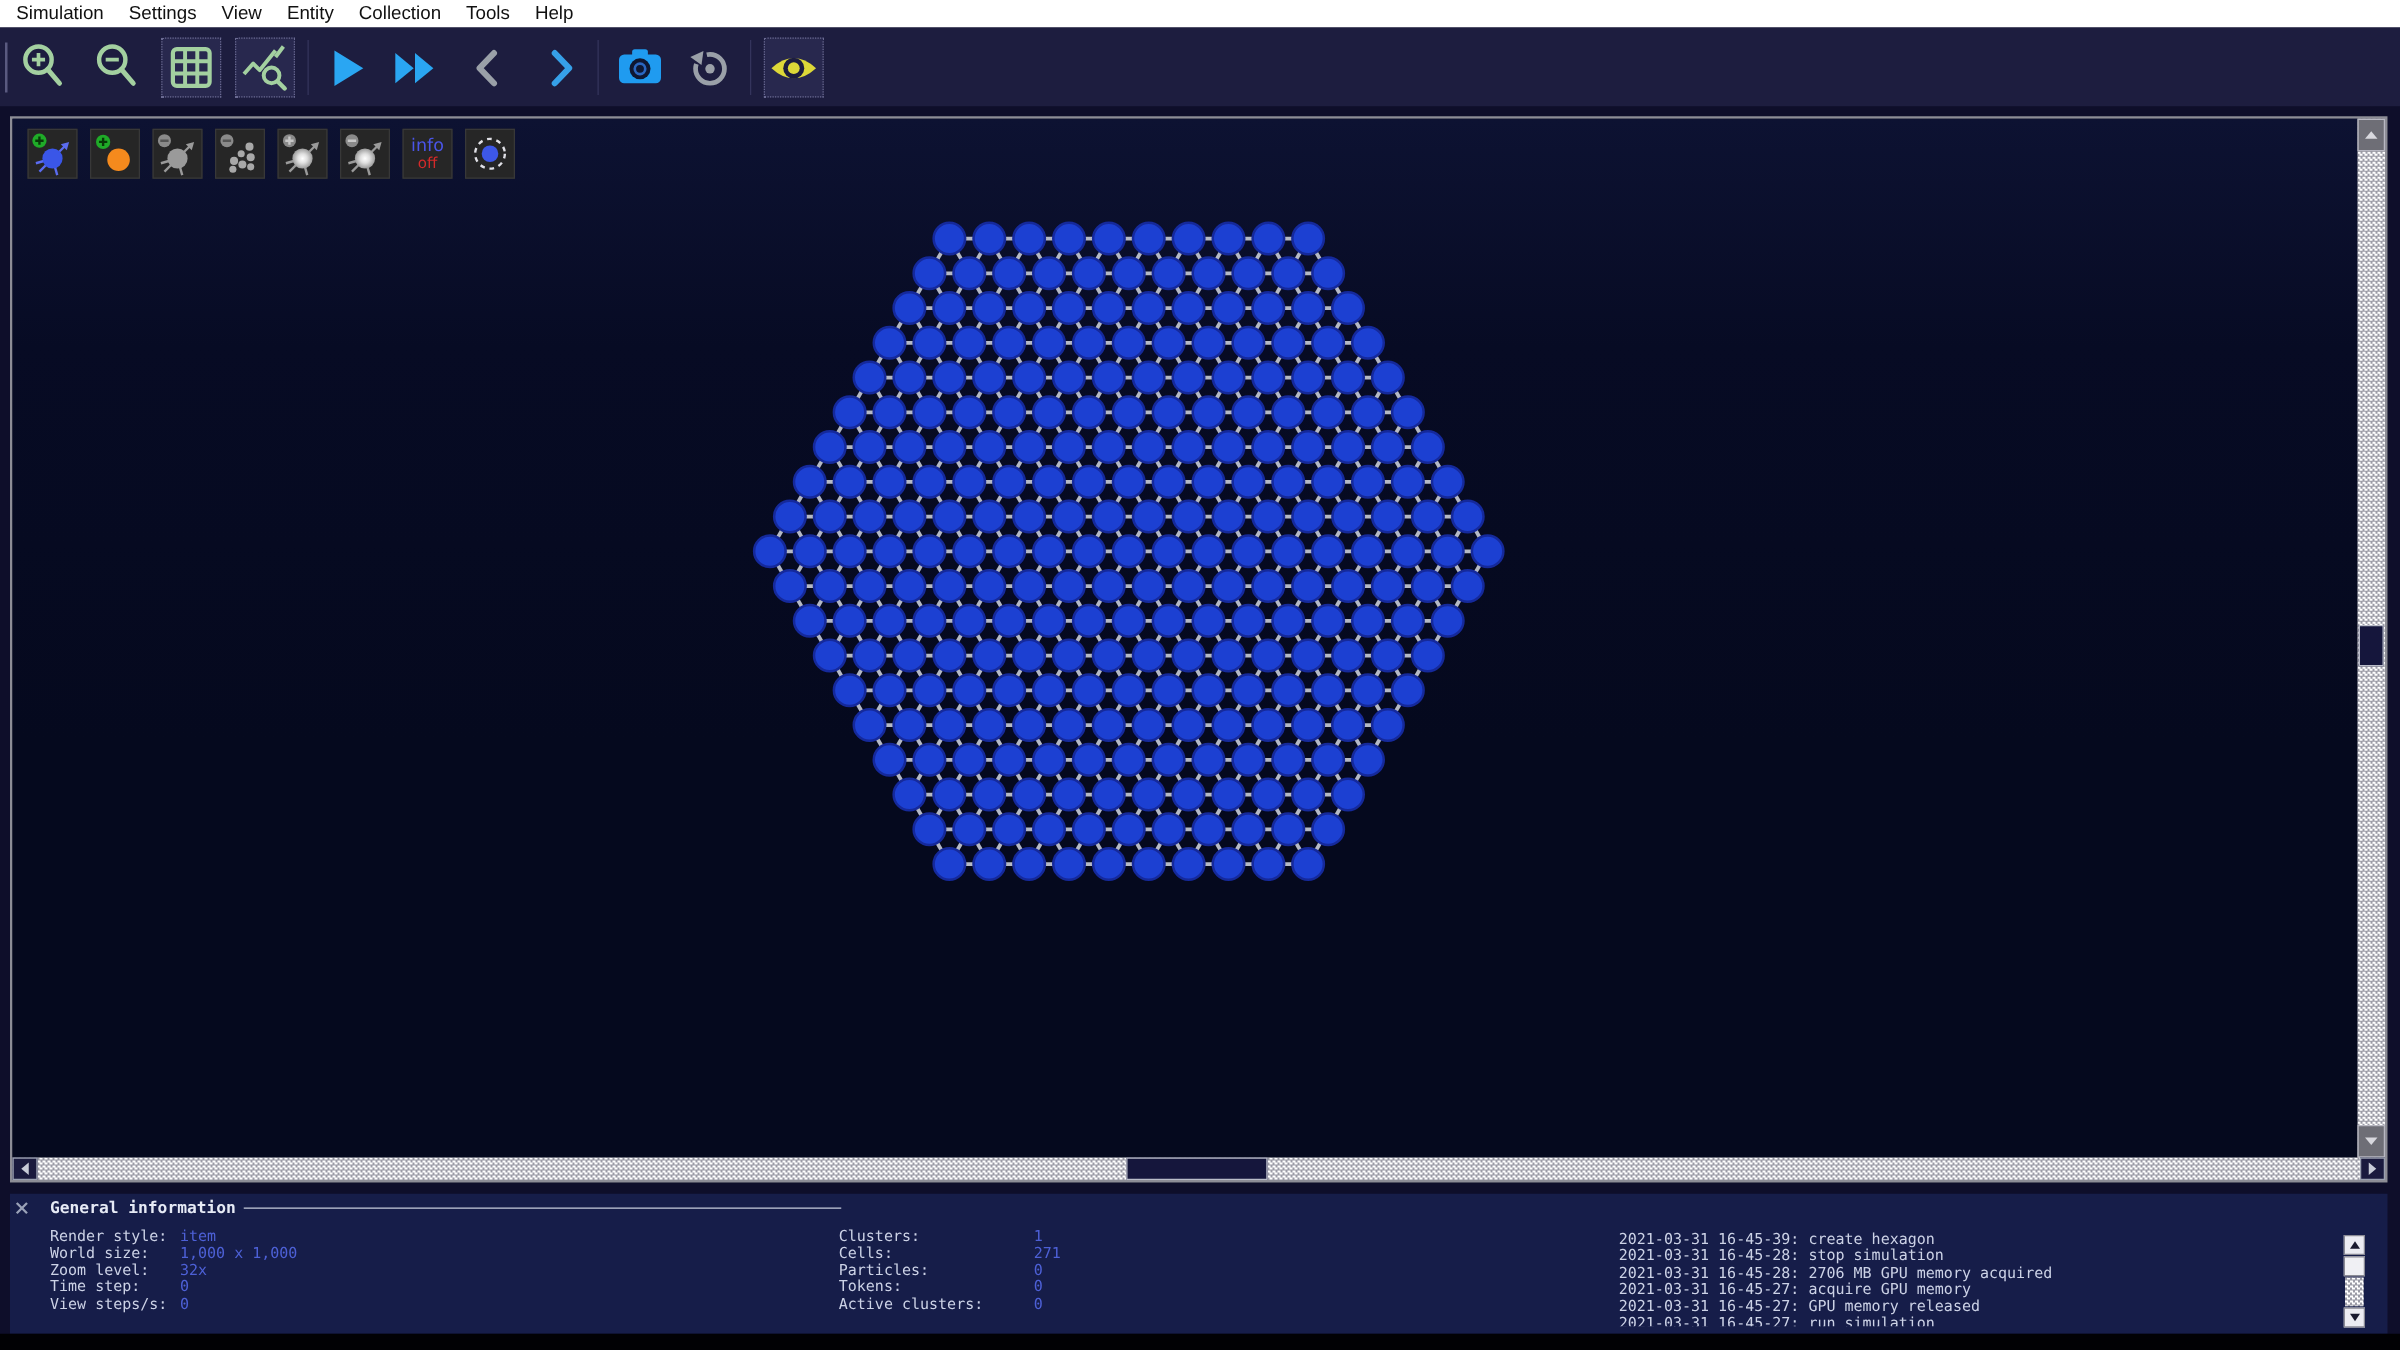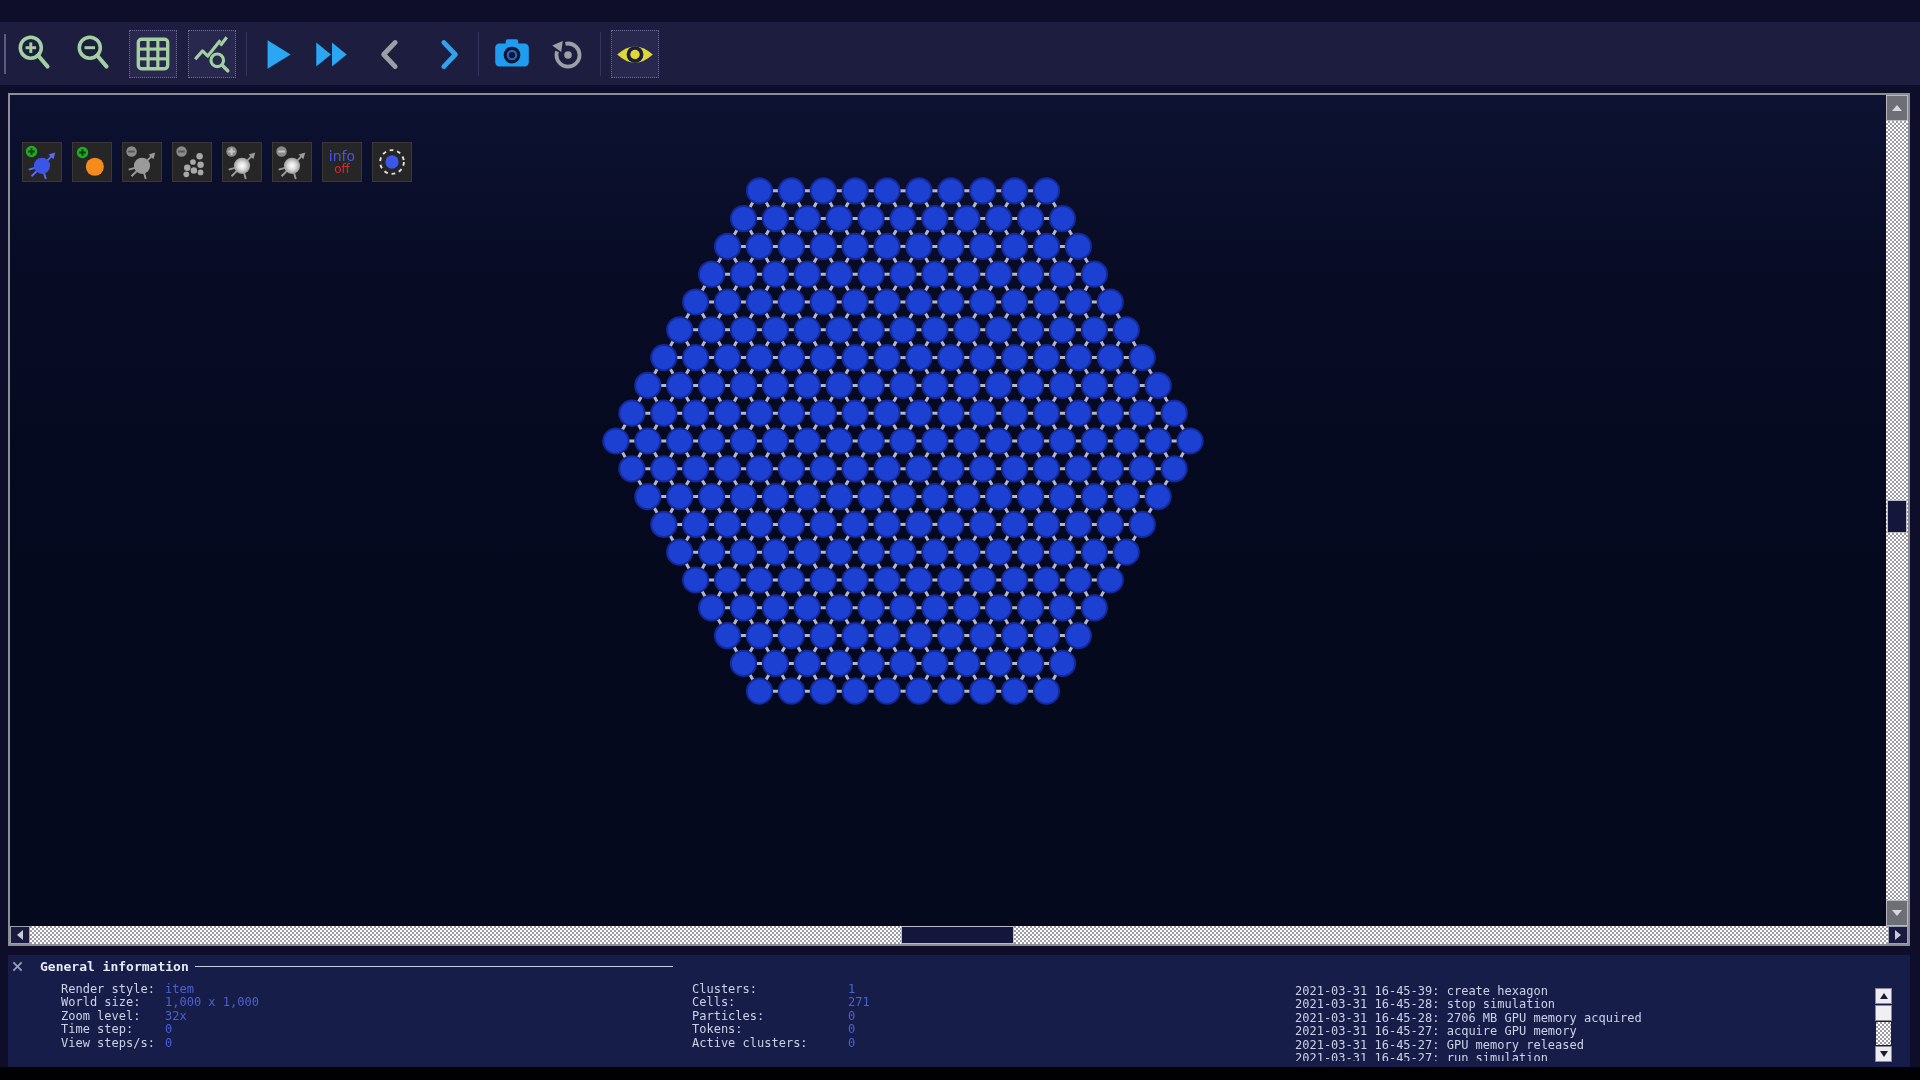--- a/index.html
+++ b/index.html
@@ -16,21 +16,21 @@
   .tbtn.active { background:#28284e; border:1px dotted #6a6a92; }
   .tsep { position:absolute; top:10px; width:1px; height:44px; background:#34345c; }
   .tgrip { position:absolute; left:4px; top:12px; width:2px; height:40px; background:#5a5a80; }
 
   
   .frame { position:absolute; left:8px; top:93px; width:1902px; height:853px; border:2px solid #8d8d96; background:#05091e; }
   .canvas { position:absolute; left:0; top:0; width:1876px; height:831px; background:linear-gradient(180deg,#0d1232 0%, #070b24 22%, #05091e 60%); overflow:hidden; }
   .world-svg { position:absolute; left:0; top:0; }
 
   
-  .edit-toolbar { position:absolute; left:12px; top:8px; display:flex; gap:10px;margin-top:39px; }
+  .edit-toolbar { position:absolute; left:12px; top:8px; display:flex; gap:10px; }
   .ebtn { width:40px; height:40px; background:#262626; border:1px solid #383838; display:flex; flex-direction:column; align-items:center; justify-content:center; }
   .info-label { font-size:14px; line-height:14px; color:#4a55e8; font-family:"DejaVu Sans", sans-serif; }
   .info-state { font-size:12px; line-height:13px; color:#d42a2a; font-family:"DejaVu Sans", sans-serif; }
 
   
   .dither { background:repeating-conic-gradient(#ffffff 0% 25%, #9b9ba6 0% 50%); background-size:4px 4px; }
   .vscroll { position:absolute; right:0; top:0; width:22px; height:831px; }
   .hscroll { position:absolute; left:0; bottom:0; width:1898px; height:18px; }
   .sbtn-gray { position:absolute; background:#6e6e76; border:1px solid #b8b8c2; display:flex; align-items:center; justify-content:center; }
   .sbtn-dark { position:absolute; background:#1a1a3e; border:1px solid #9aa0b0; display:flex; align-items:center; justify-content:center; }
@@ -47,21 +47,21 @@
   .panel { position:absolute; top:0; height:112px; }
   .panel-general  { left:20px;   width:633px; }
   .panel-monitor  { left:651px;  width:626px; }
   .panel-protocol { left:1275px; width:611px; }
   .ptitle { position:absolute; left:12px; top:4px; width:100%; height:15px; display:flex; align-items:center; color:#e6eaf5; font-weight:bold; font-size:13px; }
   .ptitle .lead { width:8px; height:1px; background:#c6cbdc; margin-right:5px; }
   .ptitle .txt { margin-right:6px; white-space:pre; }
   .ptitle .pline { flex:1; height:1px; background:#c6cbdc; }
   .prows { position:absolute; left:12px; top:28px; }
   .prow { height:13.4px; line-height:13.4px; font-size:12px; white-space:pre; }
-  .plabel { color:#ccd2e6; display:inline-block;margin-left:21px; }
+  .plabel { color:#ccd2e6; display:inline-block; }
   .pvalue { color:#4d60d6; }
   .panel-general .plabel { width:104px; }
   .panel-monitor .plabel { width:156px; }
   .plog { position:absolute; left:12px; top:30px; width:580px; height:76px; overflow:hidden; }
   .log-line { height:13.4px; line-height:13.4px; font-size:12px; color:#ccd2e6; white-space:pre; }
 
   
   .pscroll { position:absolute; right:2px; top:33px; width:17px; height:74px; }
   .psbtn { position:absolute; left:0; width:17px; height:16px; background:#ececf2; border:1px solid #8a8a94; display:flex; align-items:center; justify-content:center; }
   .ptri-up   { width:0;height:0;border-left:4px solid transparent;border-right:4px solid transparent;border-bottom:6px solid #1a1a2e; }
@@ -69,20 +69,29 @@
   .pthumb { position:absolute; left:0; top:17px; width:17px; height:16px; background:#f0f0f4; border:1px solid #8a8a94; }
   .ptrack { position:absolute; left:1px; top:34px; width:15px; height:23px; }
 
   .black-strip { position:absolute; left:0; top:1067px; width:1920px; height:13px; background:#010104; }
 </style>
 </head>
 <body>
 
 <div class="window">
 
+  <div class="menubar">
+      <span class="menu-item">Simulation</span>
+      <span class="menu-item">Settings</span>
+      <span class="menu-item">View</span>
+      <span class="menu-item">Entity</span>
+      <span class="menu-item">Collection</span>
+      <span class="menu-item">Tools</span>
+      <span class="menu-item">Help</span>
+    </div>
 
   <div class="toolbar">
     <div class="tgrip"></div>
 
     <div class="tbtn" style="left:11px">
       <svg width="42" height="42" viewBox="0 0 40 40">
         <circle cx="16" cy="14" r="10" fill="none" stroke="#a3d0a0" stroke-width="3.4"></circle>
         <line x1="23" y1="21.5" x2="32" y2="32" stroke="#a3d0a0" stroke-width="3.8" stroke-linecap="round"></line>
         <line x1="11" y1="14" x2="21" y2="14" stroke="#a3d0a0" stroke-width="2.8"></line>
         <line x1="16" y1="9" x2="16" y2="19" stroke="#a3d0a0" stroke-width="2.8"></line>

